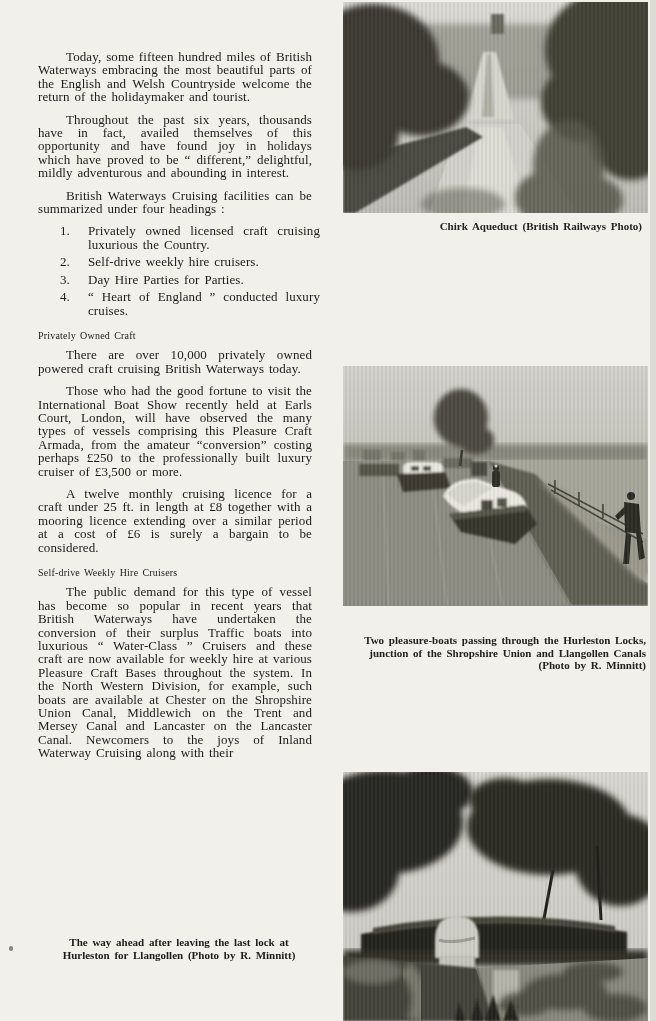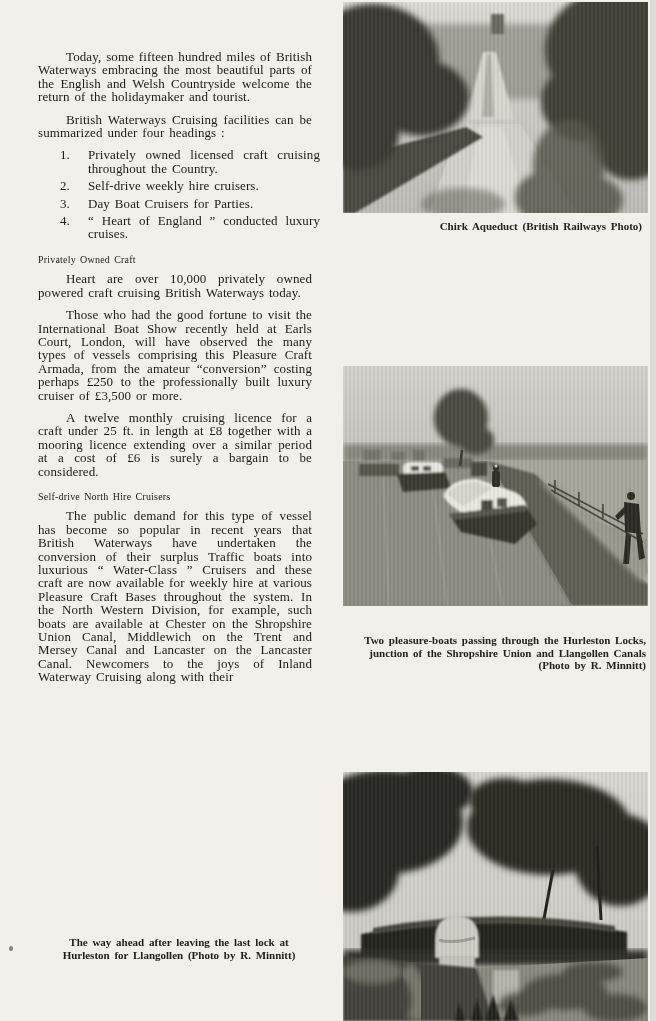--- a/index.html
+++ b/index.html
@@ -61,47 +61,48 @@
   #caption1{top:220px;padding:0 6px;box-sizing:border-box;}
   #caption2{top:634px;padding:0 2px;box-sizing:border-box;}
 </style>
 </head>
 <body>
 
 <div class="page">
 
   <div class="text-col">
     <p class="para indent">Today, some fifteen hundred miles of British Waterways embracing the most beautiful parts of the English and Welsh Countryside welcome the return of the holidaymaker and tourist.</p>
+    <p class="para indent">Throughout the past six years, thousands have in fact, availed themselves of this opportunity and have found joy in holidays which have proved to be “ different,” delightful, mildly adventurous and abounding in interest.</p>
     <p class="para indent">British Waterways Cruising facilities can be summarized under four headings :</p>
 
     <div class="list">
       <div class="list-item">
         <span class="list-num">1.</span>
-        <span class="list-text">Privately owned licensed craft cruising throughout the Country.</span>
+        <span class="list-text">Privately owned licensed craft cruising luxurious the Country.</span>
       </div>
       <div class="list-item">
         <span class="list-num">2.</span>
         <span class="list-text">Self-drive weekly hire cruisers.</span>
       </div>
       <div class="list-item">
         <span class="list-num">3.</span>
-        <span class="list-text">Day Boat Cruisers for Parties.</span>
+        <span class="list-text">Day Hire Parties for Parties.</span>
       </div>
       <div class="list-item">
         <span class="list-num">4.</span>
         <span class="list-text">“ Heart of England ” conducted luxury cruises.</span>
       </div>
     </div>
 
     <h3 class="sec-heading">Privately Owned Craft</h3>
-    <p class="para indent">Heart are over 10,000 privately owned powered craft cruising British Waterways today.</p>
+    <p class="para indent">There are over 10,000 privately owned powered craft cruising British Waterways today.</p>
     <p class="para indent">Those who had the good fortune to visit the International Boat Show recently held at Earls Court, London, will have observed the many types of vessels comprising this Pleasure Craft Armada, from the amateur “conversion” costing perhaps £250 to the professionally built luxury cruiser of £3,500 or more.</p>
     <p class="para indent">A twelve monthly cruising licence for a craft under 25 ft. in length at £8 together with a mooring licence extending over a similar period at a cost of £6 is surely a bargain to be considered.</p>
 
-    <h3 class="sec-heading">Self-drive North Hire Cruisers</h3>
+    <h3 class="sec-heading">Self-drive Weekly Hire Cruisers</h3>
     <p class="para indent">The public demand for this type of vessel has become so popular in recent years that British Waterways have undertaken the conversion of their surplus Traffic boats into luxurious “ Water-Class ” Cruisers and these craft are now available for weekly hire at various Pleasure Craft Bases throughout the system. In the North Western Division, for example, such boats are available at Chester on the Shropshire Union Canal, Middlewich on the Trent and Mersey Canal and Lancaster on the Lancaster Canal. Newcomers to the joys of Inland Waterway Cruising along with their</p>
   </div>
 
   <div class="photo-caption-left">The way ahead after leaving the last lock at Hurleston for Llangollen (Photo by R. Minnitt)</div>
 
   <div class="photo-col">
 
     <div class="photo" id="photo1">
       <svg width="305" height="211" viewBox="0 0 305 211" xmlns="http://www.w3.org/2000/svg">
         <defs>

